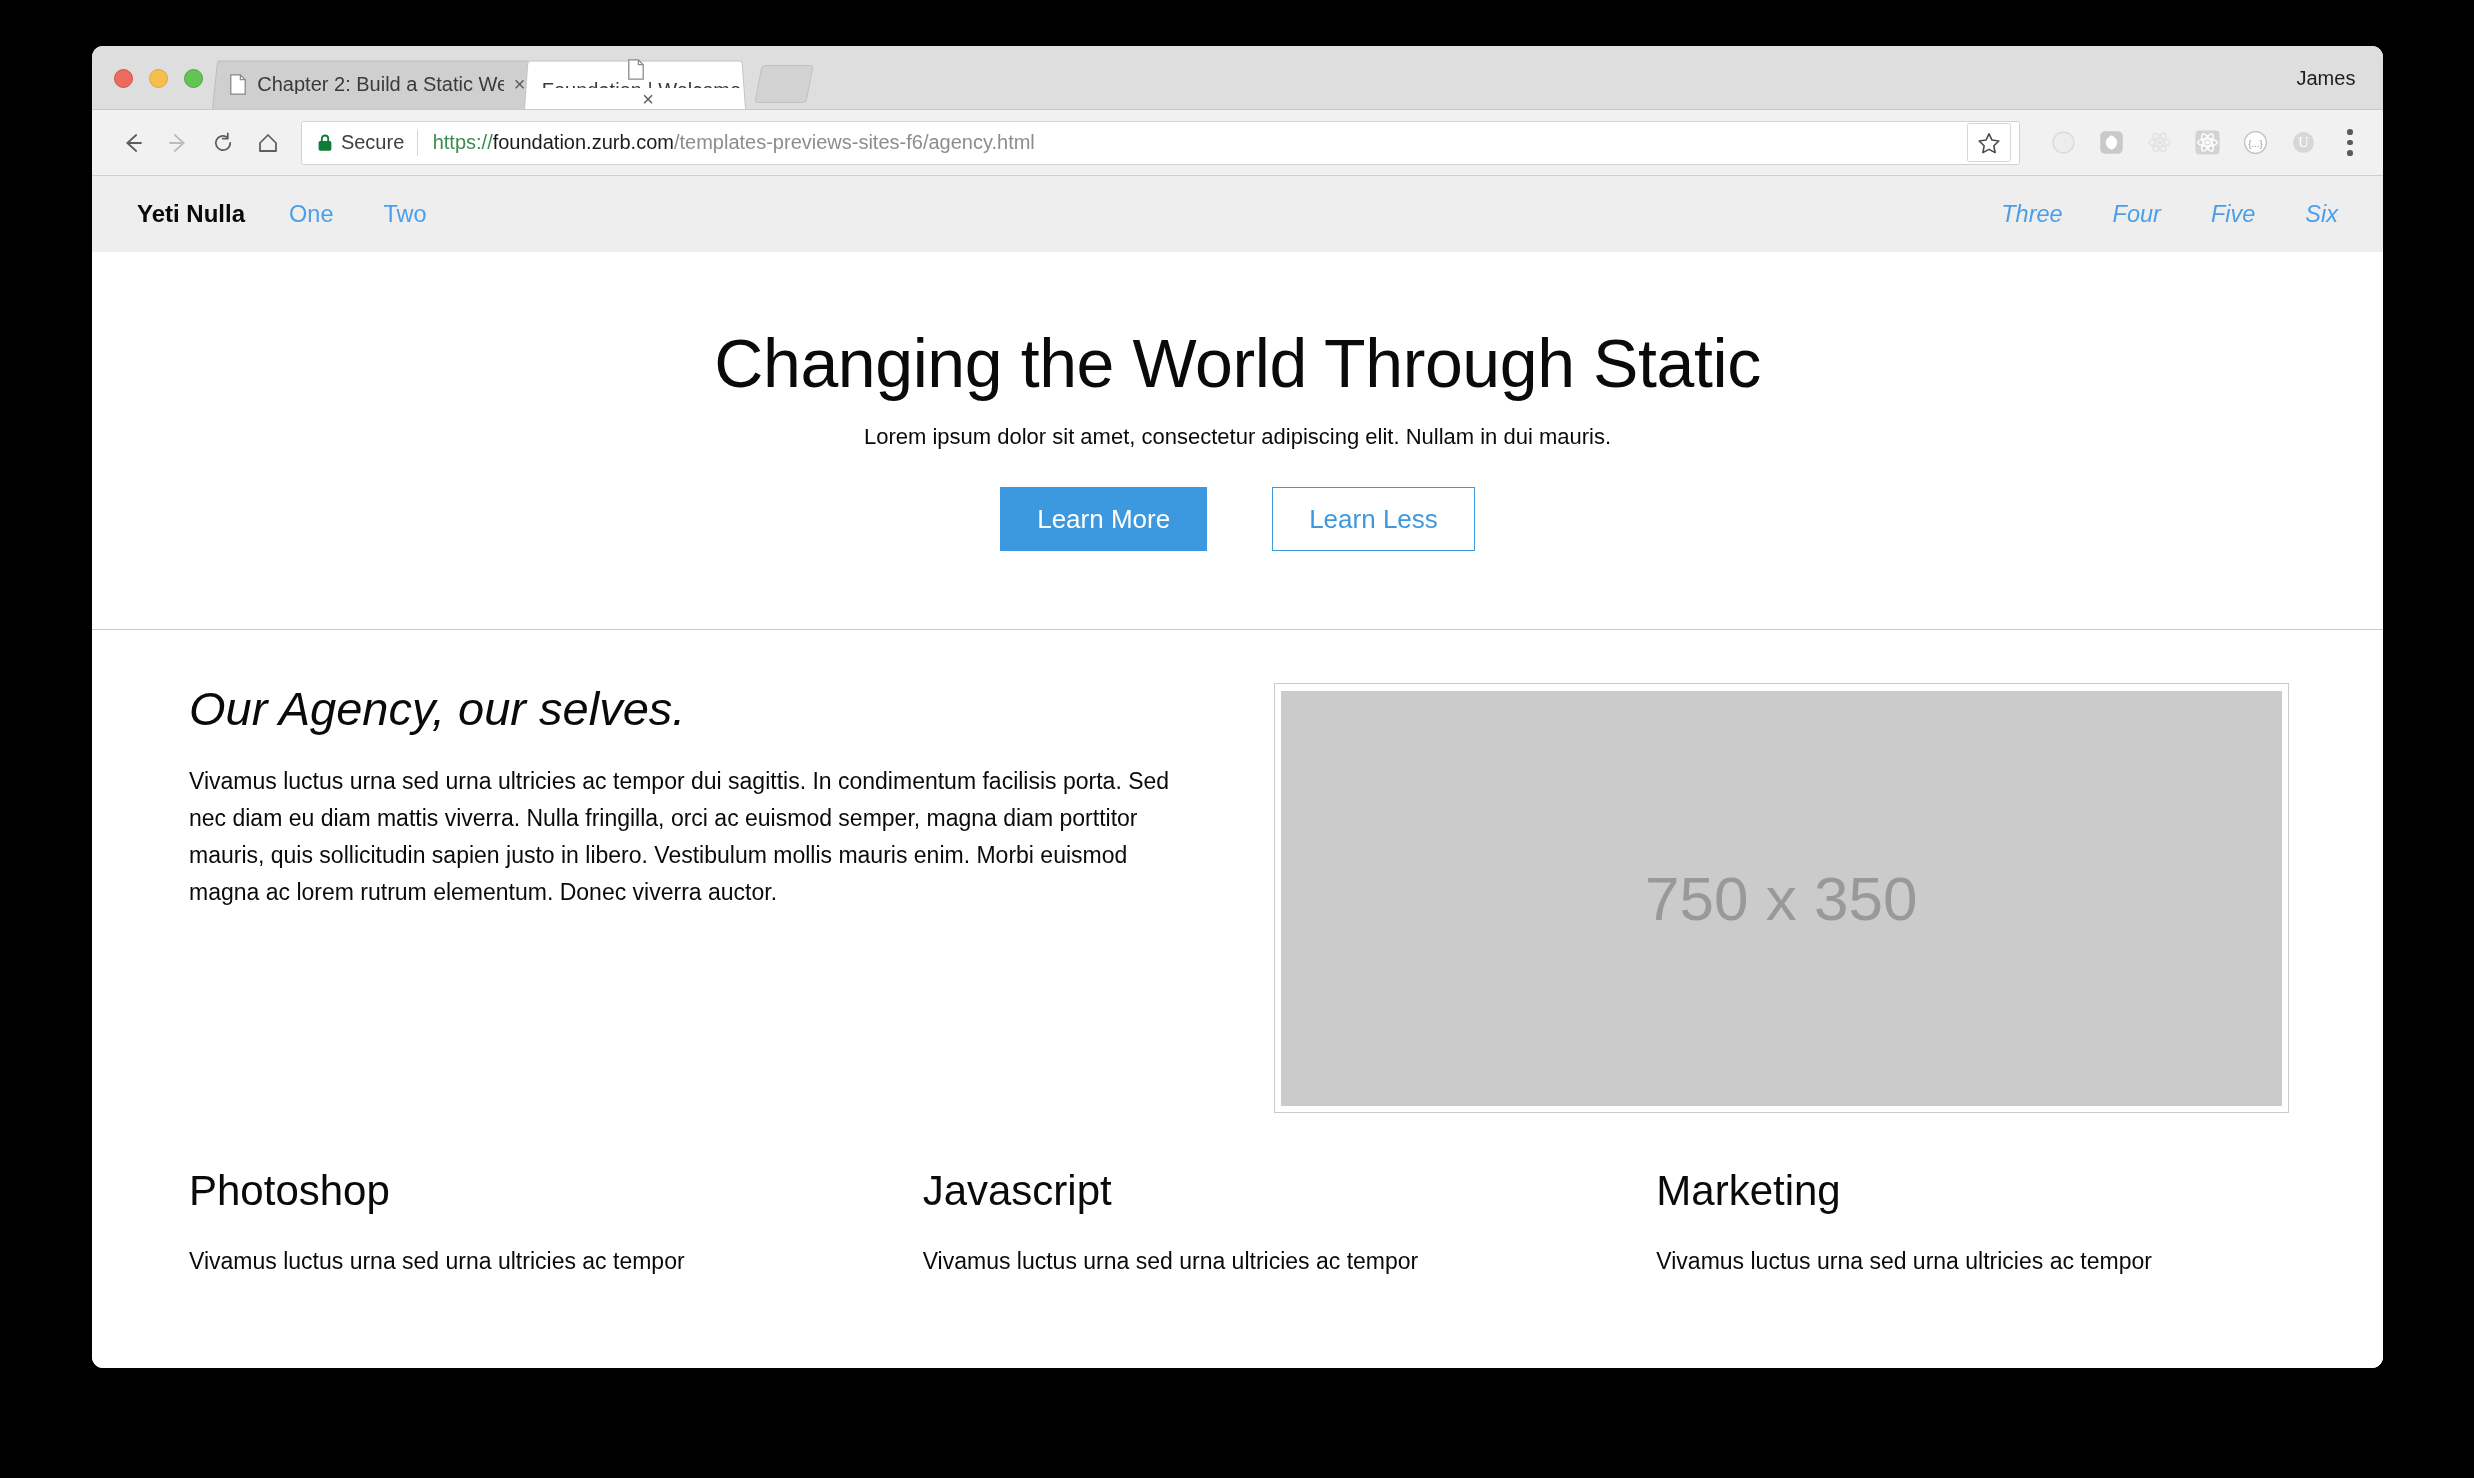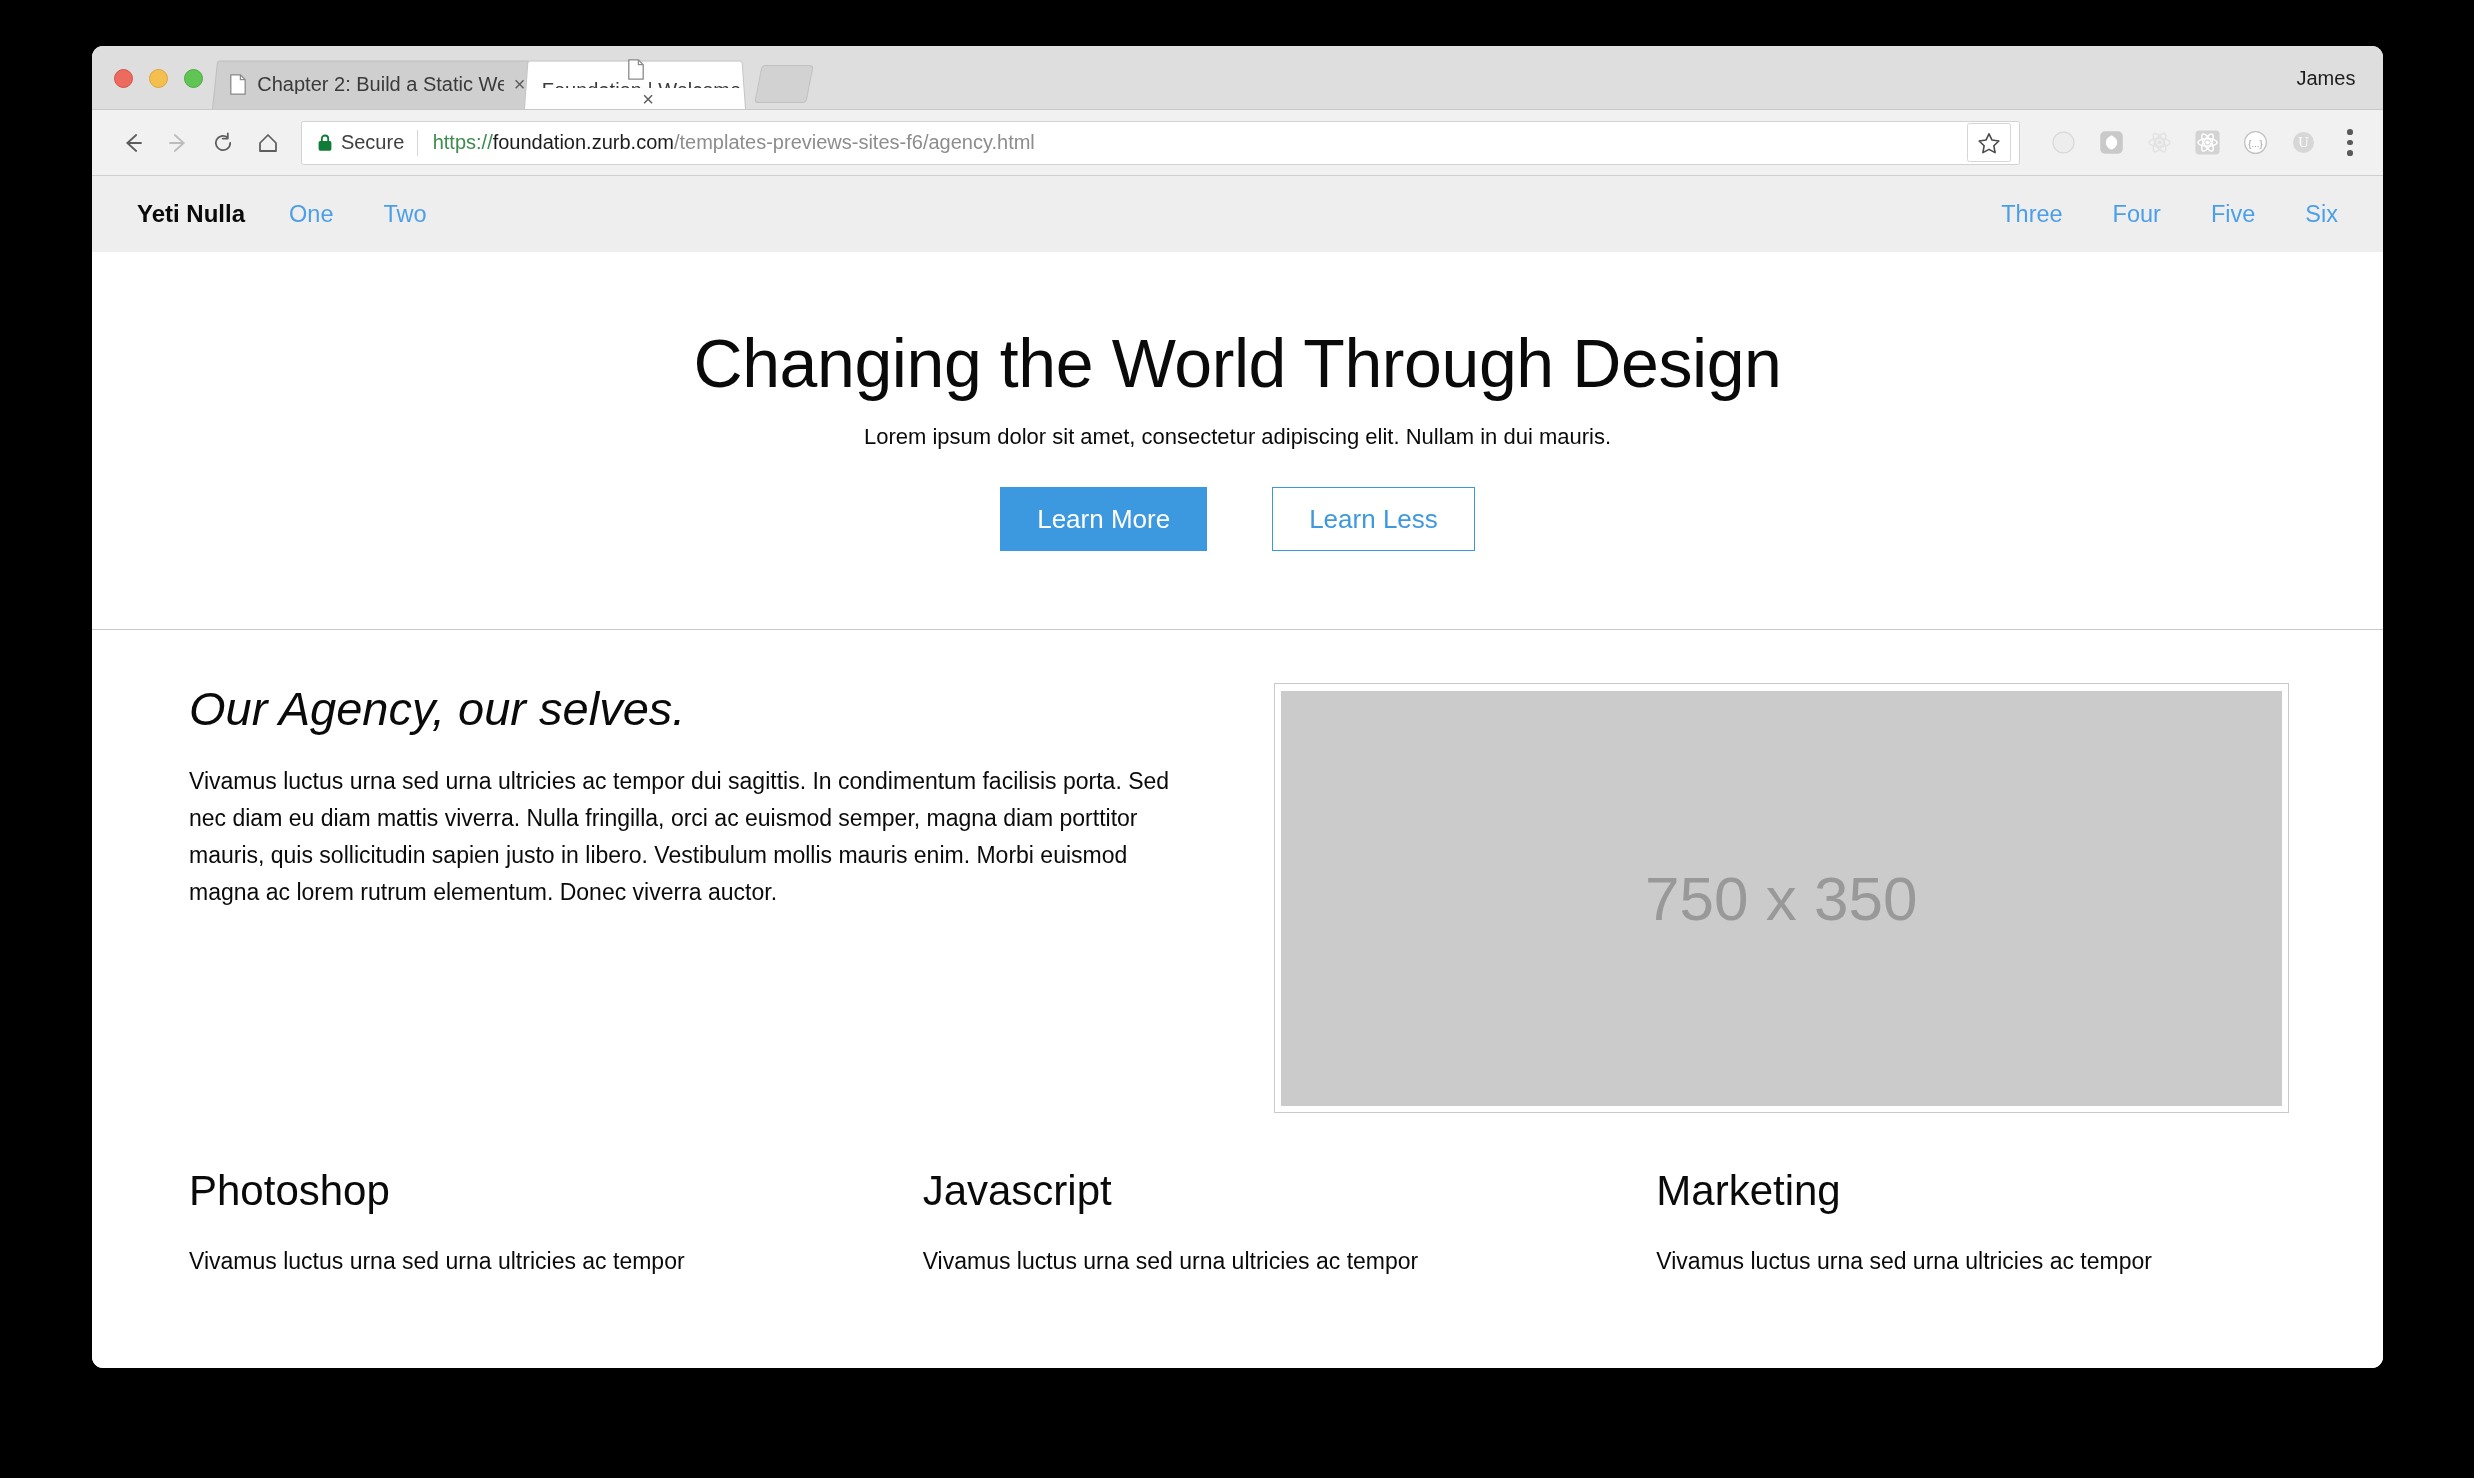--- a/index.html
+++ b/index.html
@@ -280,21 +280,21 @@
     font-size: 24px;
     font-weight: bold;
     color: #0a0a0a;
     margin-right: 44px;
     white-space: nowrap;
   }
   .site-nav-left, .site-nav-right {
     display: flex;
     align-items: flex-end;
   }
-  .site-nav-right { margin-left: auto; }
+  .site-nav-right { margin-left: auto; font-style: italic; }
   .site-link {
     font-size: 23.5px;
     color: #4b9fe8;
     padding: 0 25px;
     white-space: nowrap;
   }
   .site-nav-left .site-link:first-child { padding-left: 0; }
   .site-nav-right .site-link:last-child { padding-right: 0; }
 
   
@@ -584,21 +584,21 @@
       </div>
       <div class="site-nav-right">
         <a class="site-link">Three</a>
         <a class="site-link">Four</a>
         <a class="site-link">Five</a>
         <a class="site-link">Six</a>
       </div>
     </div>
 
     <div class="hero">
-      <h1>Changing the World Through Design</h1>
+      <h1>Changing the World Through Static</h1>
       <p class="sub">Lorem ipsum dolor sit amet, consectetur adipiscing elit. Nullam in dui mauris.</p>
       <div class="hero-buttons">
         <button class="btn btn-primary">Learn More</button>
         <button class="btn btn-hollow">Learn Less</button>
       </div>
     </div>
 
     <div class="divider"></div>
 
     <div class="section">

